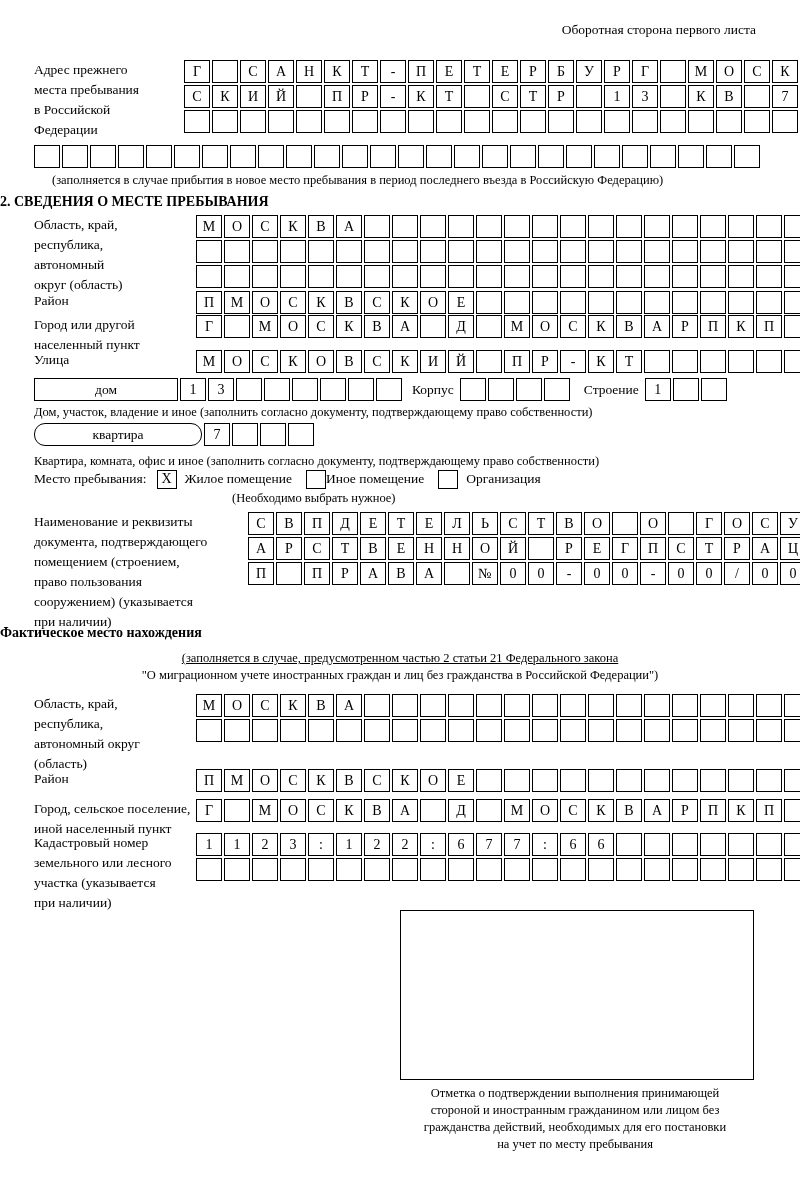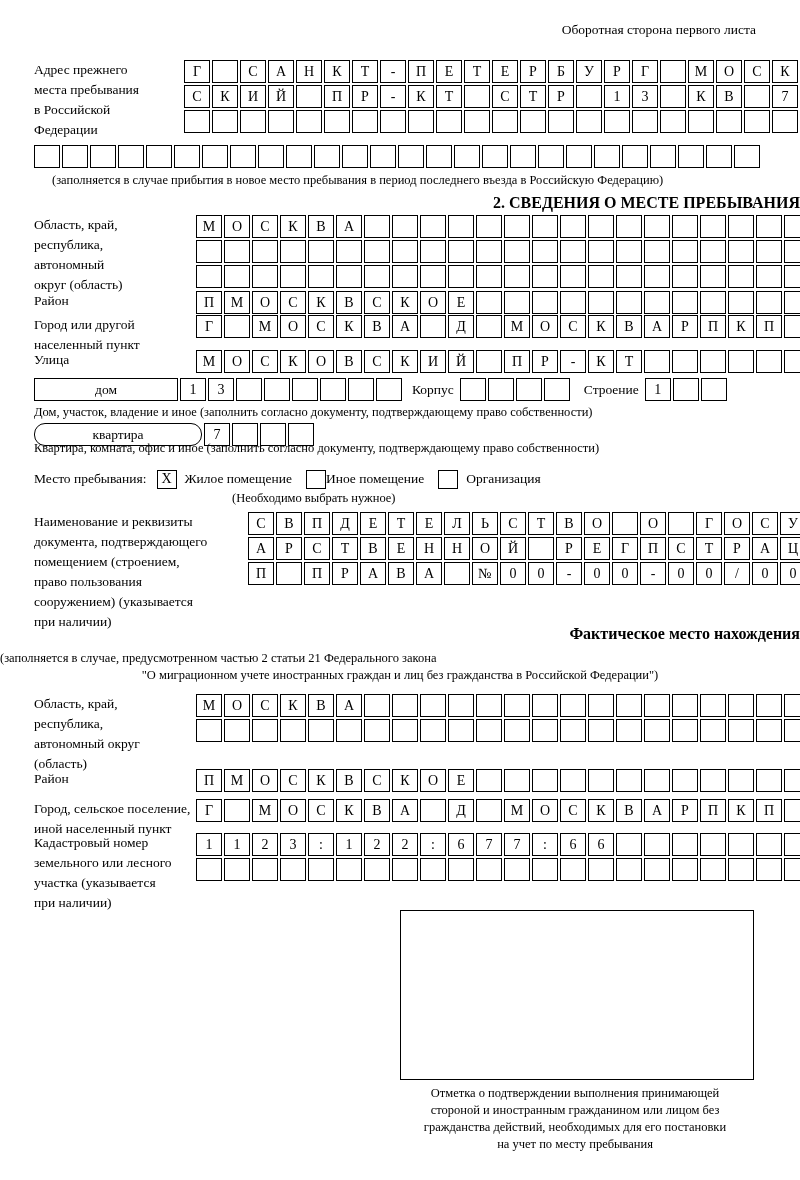--- a/index.html
+++ b/index.html
@@ -88,23 +88,23 @@
   .ftr{
     position:absolute;
     font-size:12.5px;
     line-height:17px;
     text-align:center;
     width:360px;
   }
   .sec-title{
     position:absolute;
     width:100%;
-    text-align:right;
+    text-align:left;
     font-weight:bold;
-    font-size:16px;
+    font-size:14px;
   }
 </style>
 </head>
 <body>
 
 <div class="page">
 
   <div class="hdr">Оборотная сторона первого листа</div>
 
   <div class="row" style="left:34px;top:60px;justify-content:space-between;">
@@ -422,21 +422,21 @@
 
   <div class="row" style="left:34px;top:423px;align-items:center;">
     <div class="wide-field" style="width:168px;border-radius:11px;">квартира</div>
     <div class="boxes" id="flt0">
         <div class="cell">7</div>
         <div class="cell"></div>
         <div class="cell"></div>
         <div class="cell"></div>
       </div>
   </div>
-  <div class="capt" style="left:34px;top:440px;">Квартира, комната, офис и иное (заполнить согласно документу, подтверждающему право собственности)</div>
+  <div class="capt" style="left:34px;top:453px;">Квартира, комната, офис и иное (заполнить согласно документу, подтверждающему право собственности)</div>
 
   <div class="row" style="left:34px;top:469px;align-items:center;">
     <div class="lbl" style="margin-right:10px;">Место пребывания:</div>
     <div class="xbox">X</div>
     <div class="lbl" style="margin-left:8px;margin-right:14px;">Жилое помещение</div>
     <div class="xbox"></div>
     <div class="lbl" style="margin-right:14px;">Иное помещение</div>
     <div class="xbox"></div>
     <div class="lbl" style="margin-left:8px;">Организация</div>
   </div>
@@ -515,21 +515,21 @@
           <div class="cell">0</div>
           <div class="cell">0</div>
           <div class="cell">/</div>
           <div class="cell">0</div>
           <div class="cell">0</div>
         </div>
     </div>
   </div>
 
   <div class="sec-title" style="top:625px;">Фактическое место нахождения</div>
-  <div class="capt" style="left:0;top:650px;width:800px;text-align:left;">(заполняется в случае, предусмотренном частью 2 статьи 21 Федерального закона</div>
+  <div class="capt" style="left:0;top:650px;width:800px;text-align:center;text-decoration:underline;">(заполняется в случае, предусмотренном частью 2 статьи 21 Федерального закона</div>
   <div class="capt" style="left:0;top:667px;width:800px;text-align:center;">"О миграционном учете иностранных граждан и лиц без гражданства в Российской Федерации")</div>
 
   <div class="row" style="left:34px;top:694px;">
     <div class="labelblock w160">
       <div>Область, край,</div>
       <div>республика,</div>
       <div>автономный округ</div>
       <div>(область)</div>
     </div>
     <div style="display:flex;flex-direction:column;">

